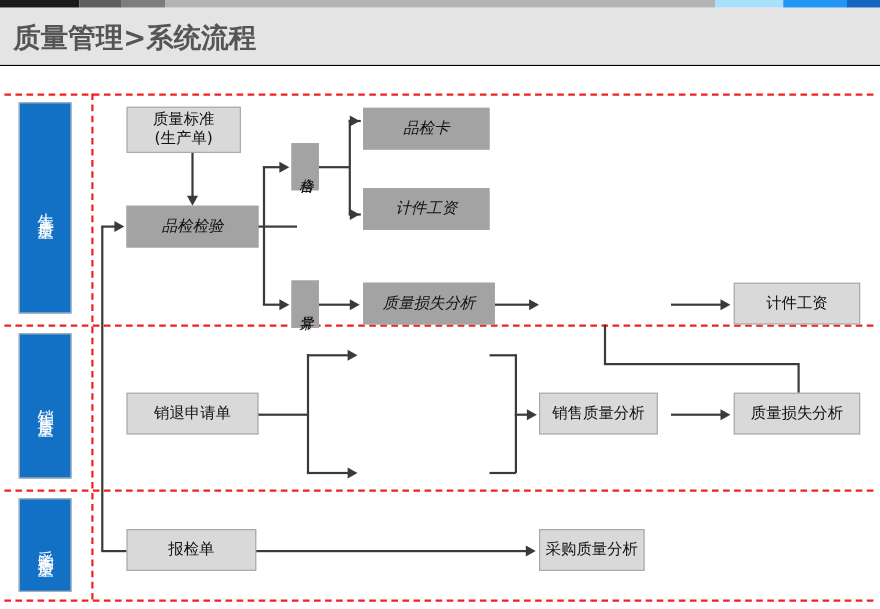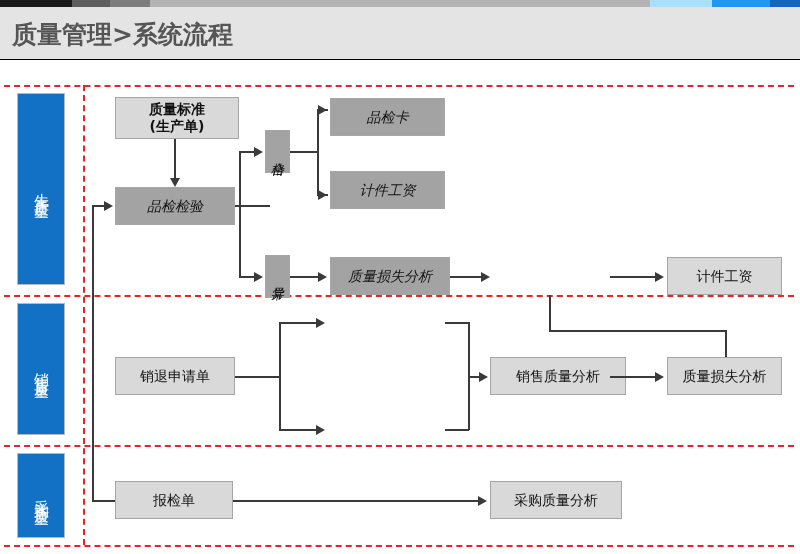--- a/index.html
+++ b/index.html
@@ -152,21 +152,21 @@
   <div class="side-label" style="left:17px; top:33px; width:48px; height:192px;">
     <span>生产质量</span>
   </div>
   <div class="side-label" style="left:17px; top:243px; width:48px; height:132px;">
     <span>销售质量</span>
   </div>
   <div class="side-label" style="left:17px; top:393px; width:48px; height:85px;">
     <span>采购质量</span>
   </div>
 
-  <div class="node gray" style="left:115px; top:37px; width:124px; height:42px;font-weight:bold;">质量标准
+  <div class="node gray" style="left:115px; top:37px; width:104px; height:42px;">质量标准
 (生产单)</div>
 
   <div class="ln lnv" style="left:174px; top:79px; height:40px;"></div>
   <div class="arrow down" style="left:170px; top:118px;"></div>
 
   <div class="node blue" style="left:115px; top:127px; width:120px; height:38px;">品检检验</div>
 
   <div class="ln lnv" style="left:92px; top:146px; height:295px;"></div>
   <div class="ln lnh" style="left:92px; top:440px; width:24px;"></div>
   <div class="ln lnh" style="left:92px; top:145px; width:13px;"></div>
@@ -224,27 +224,27 @@
   <div class="arrow right" style="left:316px; top:365px;"></div>
 
 
 
   <div class="ln lnh" style="left:445px; top:262px; width:24px;"></div>
   <div class="ln lnh" style="left:445px; top:369px; width:24px;"></div>
   <div class="ln lnv" style="left:468px; top:262px; height:108px;"></div>
   <div class="ln lnh" style="left:468px; top:316px; width:14px;"></div>
   <div class="arrow right" style="left:479px; top:312px;"></div>
 
-  <div class="node gray" style="left:490px; top:297px; width:136px; height:38px;">销售质量分析</div>
+  <div class="node gray" style="left:490px; top:297px; width:108px; height:38px;">销售质量分析</div>
 
   <div class="ln lnh" style="left:610px; top:316px; width:48px;"></div>
   <div class="arrow right" style="left:655px; top:312px;"></div>
 
   <div class="node gray" style="left:667px; top:297px; width:115px; height:38px;">质量损失分析</div>
 
   <div class="node gray" style="left:115px; top:421px; width:118px; height:38px;">报检单</div>
 
   <div class="ln lnh" style="left:233px; top:440px; width:248px;"></div>
   <div class="arrow right" style="left:478px; top:436px;"></div>
 
-  <div class="node gray" style="left:490px; top:421px; width:132px; height:38px;">采购质量分析</div>
+  <div class="node gray" style="left:490px; top:421px; width:96px; height:38px;">采购质量分析</div>
 
 </div>
 
 </body></html>

